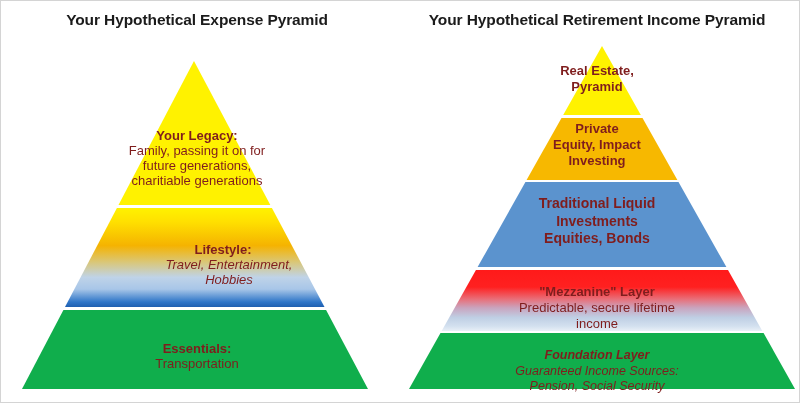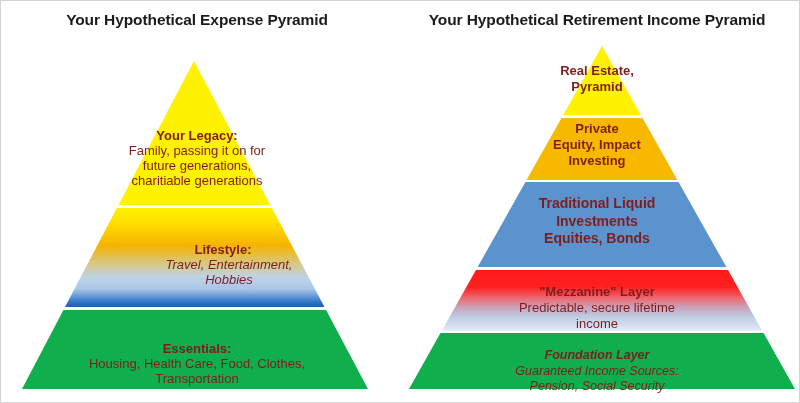--- a/index.html
+++ b/index.html
@@ -113,21 +113,20 @@
       </div>
 
       <div class="txt" style="top:229px;font-size:13px;padding-left:26px;">
         <div class="lbl-bold">Lifestyle:</div>
         <div class="lbl-italic">Travel, Entertainment,</div>
         <div class="lbl-italic">Hobbies</div>
       </div>
 
       <div class="txt" style="top:328px;font-size:13px;">
         <div class="lbl-bold">Essentials:</div>
-        <div>Housing, Health Care, Food, Clothes,</div>
         <div>Transportation</div>
       </div>
 
     </div>
   </div>
 
   <div class="panel" id="panel-right">
 
     <div class="panel-title">Your Hypothetical Retirement Income Pyramid</div>
 

